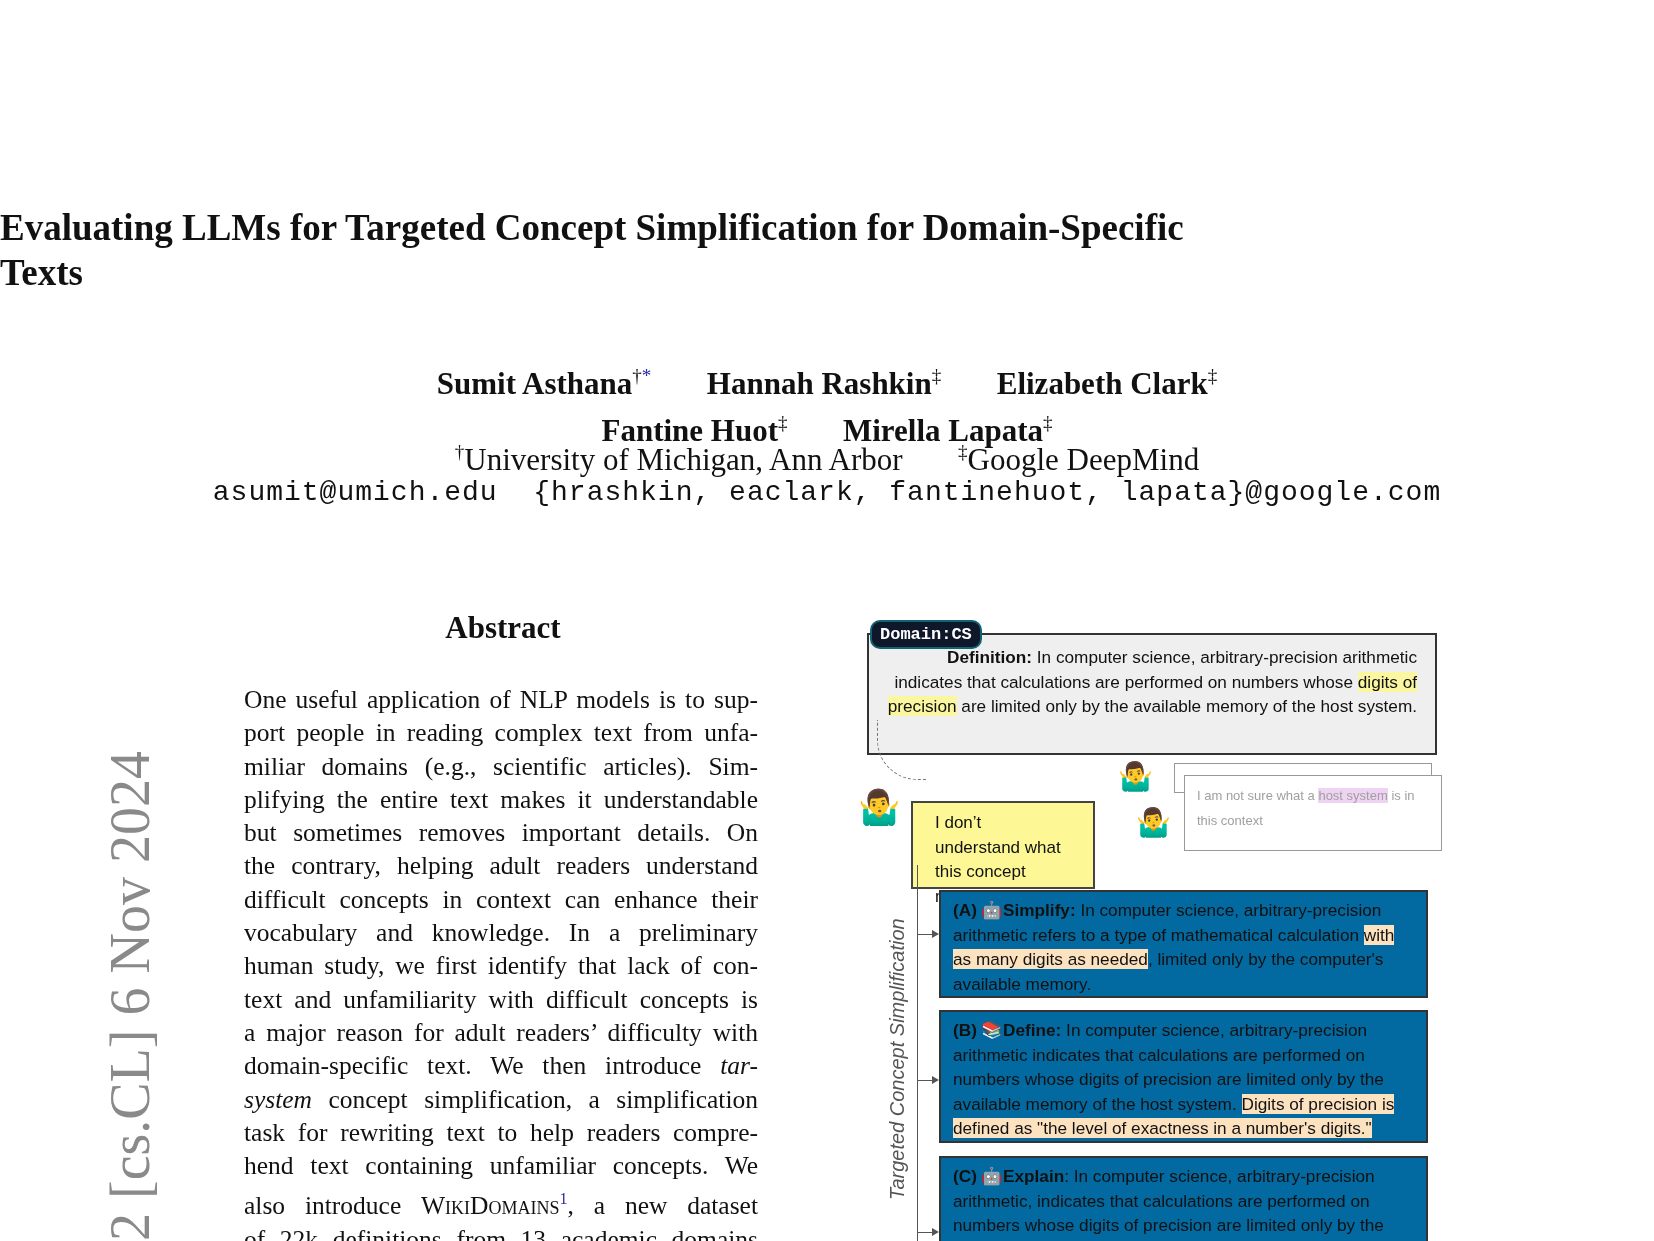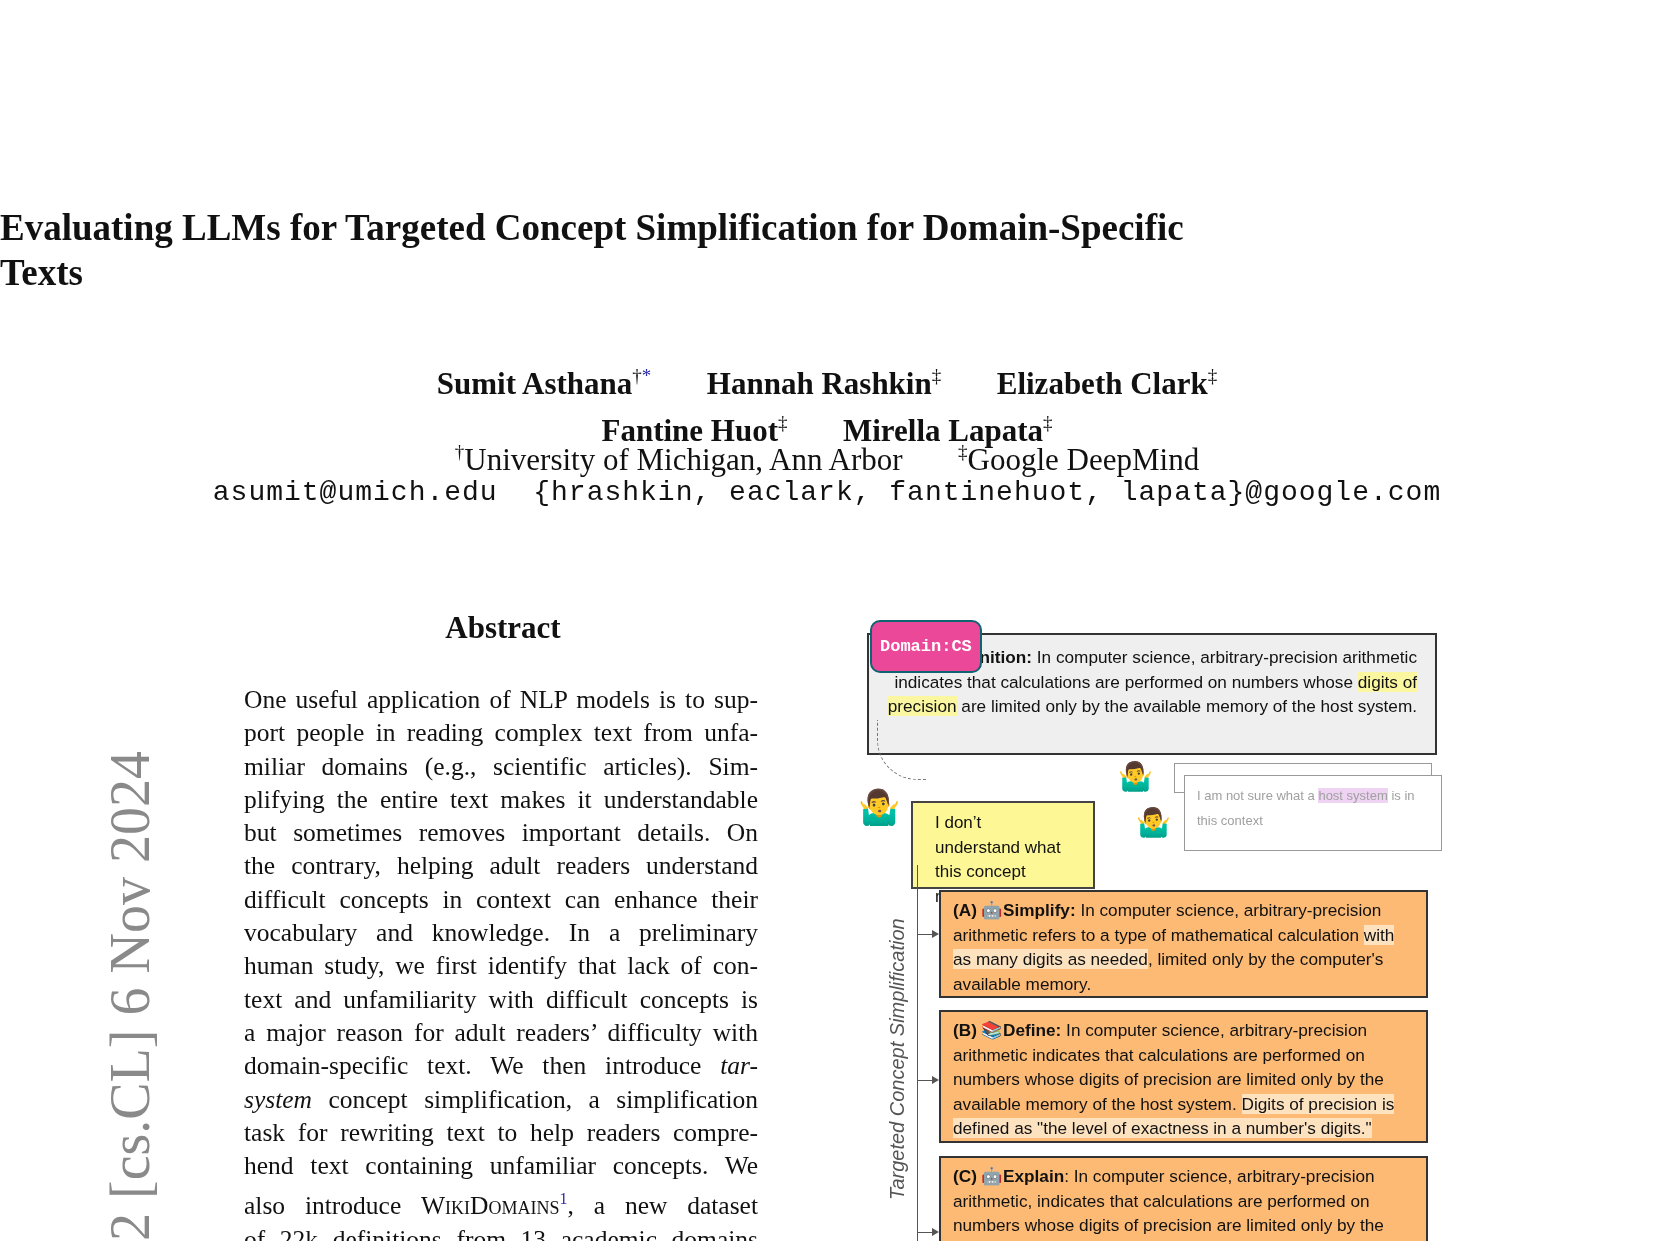--- a/index.html
+++ b/index.html
@@ -21,36 +21,36 @@
   .arxiv { position: absolute; left: 100px; top: 1241px; transform-origin: 0 0; transform: rotate(-90deg);
     font-family: "Liberation Serif", serif; font-size: 56px; color: #8a8a8a; white-space: nowrap; line-height: 60px; }
 
   .abs-head { position: absolute; top: 610px; left: 243px; width: 520px; text-align: center; font-weight: bold; font-size: 31px; }
   .abs-body { position: absolute; top: 683px; left: 244px; width: 514px; font-size: 25.5px; line-height: 33.3px; text-align: justify; }
   .abs-body .line { display: block; text-align: justify; text-align-last: justify; white-space: nowrap; overflow: visible; }
   .sc { font-variant: small-caps; }
   .abs-body sup { color: #2a2aa8; font-size: 16px; vertical-align: 10px; }
 
   .fig { position: absolute; left: 850px; top: 620px; width: 600px; height: 621px; font-family: "Liberation Sans", sans-serif; }
-  .tag { position: absolute; left: 20px; top: 0; background: #ec4899; color: #fff; font-family: "Liberation Mono", monospace;
-    font-weight: bold; font-size: 17px; padding: 15px 8px; border-radius: 10px; border: 2px solid #0e6470; }
+  .tag { position: absolute; left: 20px; top: 0; background: #0f172a; color: #fff; font-family: "Liberation Mono", monospace;
+    font-weight: bold; font-size: 17px; padding: 3px 8px; border-radius: 10px; border: 2px solid #0e6470; }
   .defbox { position: absolute; left: 17px; top: 13px; width: 570px; height: 122px; background: #efefef; border: 2px solid #333; padding: 10px 18px; font-size: 17.2px; line-height: 24.6px; text-align: right; }
   .hl-y { background: #fbf7a0; }
   .hl-o { background: #fde2c0; }
   .hl-p { background: #efd3f3; }
   .q-main { position: absolute; left: 61px; top: 145px; width: 184px; height: 88px; background: #fdf895; border: 2px solid #444; padding: 8px 22px; font-size: 17px; line-height: 24.5px; margin-top: 36px; }
   .q-back { position: absolute; left: 324px; top: 143px; width: 258px; height: 30px; background: #fff; border: 1.5px solid #999; }
   .q-front { position: absolute; left: 334px; top: 155px; width: 258px; height: 76px; background: #fff; border: 1.5px solid #999; padding: 8px 12px; font-size: 13px; line-height: 24.5px; color: #a0a0a0; }
   .emoji { position: absolute; font-size: 34px; line-height: 34px; }
   .rw-label { position: absolute; left: 90px; top: 242px; font-size: 20px; color: #a21caf; margin-top: 44px; }
   .vert { position: absolute; left: 36px; top: 580px; transform-origin: 0 0; transform: rotate(-90deg); font-size: 20px; color: #555; font-style: italic; white-space: nowrap; }
   .spine { position: absolute; left: 67px; top: 245px; width: 0; height: 400px; border-left: 1.5px solid #555; }
   .arrow { position: absolute; left: 67px; width: 20px; height: 0; border-top: 1.5px solid #555; }
   .arrow::after { content: ""; position: absolute; right: -2px; top: -5px; border-left: 7px solid #555; border-top: 4px solid transparent; border-bottom: 4px solid transparent; }
-  .abox { position: absolute; left: 89px; width: 489px; background: #fdba74; border: 2px solid #333; padding: 6px 12px; font-size: 17.2px; line-height: 24.5px; }
+  .abox { position: absolute; left: 89px; width: 489px; background: #0369a1; border: 2px solid #333; padding: 6px 12px; font-size: 17.2px; line-height: 24.5px; }
   .abox b { font-weight: bold; }
   .dash { position: absolute; left: 27px; top: 100px; width: 50px; height: 60px; border-left: 1.5px dashed #777; border-bottom: 1.5px dashed #777; border-bottom-left-radius: 40px; }
 </style>
 </head>
 <body>
 
 <div class="title">
   <div>Evaluating LLMs for Targeted Concept Simplification for Domain-Specific</div>
   <div>Texts</div>
 </div>

